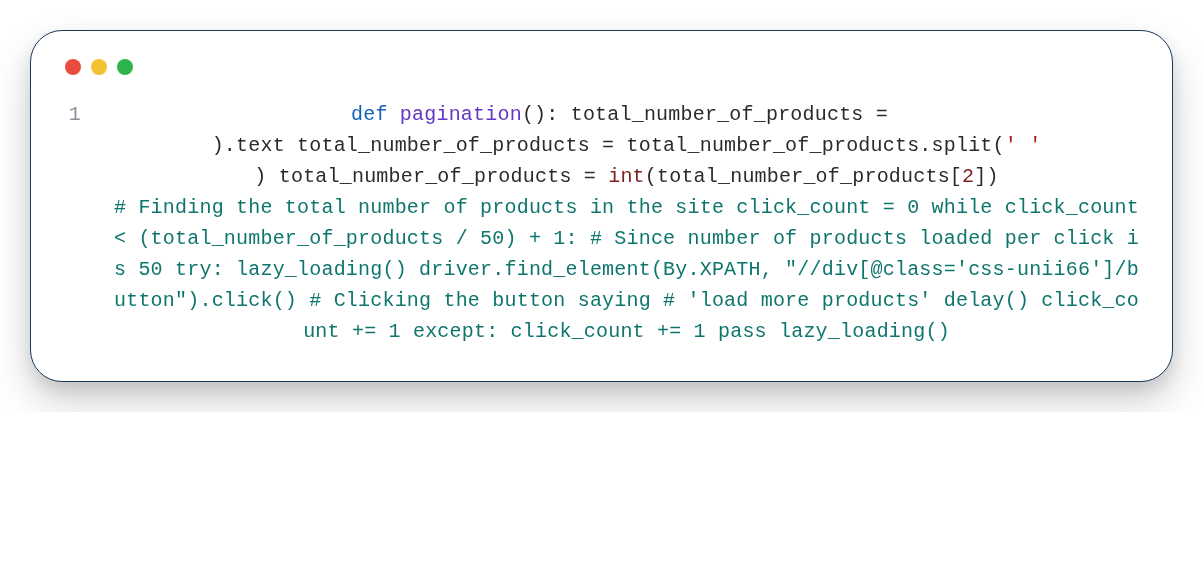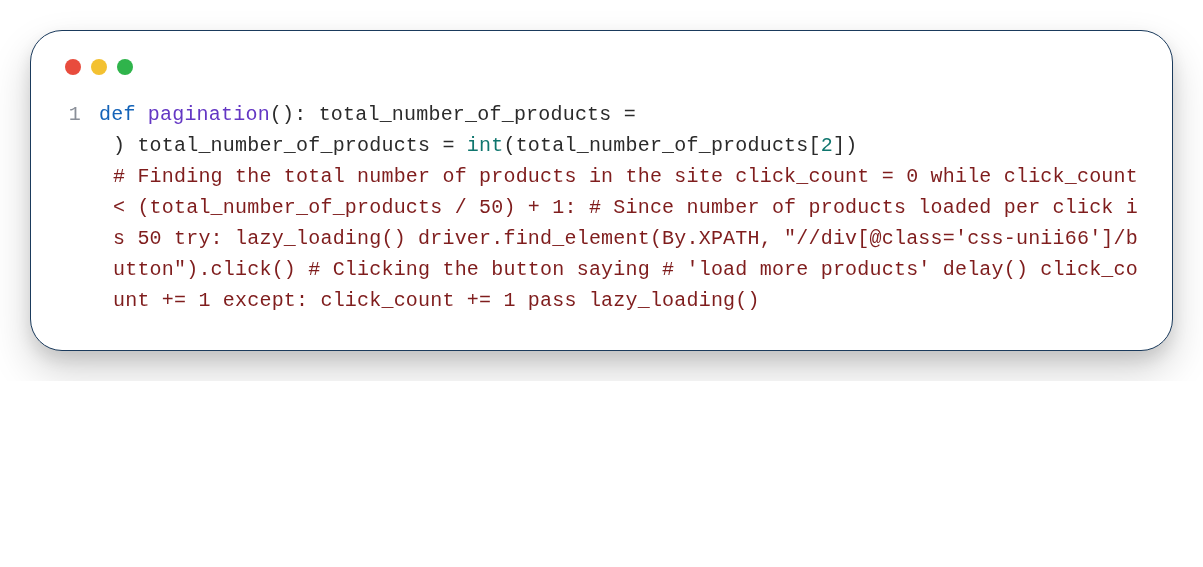--- a/index.html
+++ b/index.html
@@ -48,44 +48,46 @@
       color: #8a8f98;
       user-select: none;
       padding-right: 6px;
     }
     .code {
       flex: 1;
       padding-left: 12px;
       color: #2b2b2b;
       word-break: break-all;
       white-space: normal;
+      text-align: center;
     }
     .indent {
       display: block;
       padding-left: 14px;
     }
     .kw { color: #1463b8; }
     .fn { color: #6437c4; }
     .str { color: #b01e1e; }
-    .cmt { color: #7f1d1d; }
-    .int { color: #0f766e; }
+    .cmt { color: #0f766e; }
+    .int { color: #7f1d1d; }
   </style>
 </head>
 <body>
 
 <div class="card">
   <div class="window-dots">
     <div class="dot red"></div>
     <div class="dot yellow"></div>
     <div class="dot green"></div>
   </div>
   <div class="code-area">
     <div class="gutter">
       <span>1</span>
     </div>
     <div class="code">
       <span class="kw">def</span>
       <span> </span><span class="fn">pagination</span><span>(): total_number_of_products =</span>
+      <span class="indent"><span>).text total_number_of_products = total_number_of_products.split(</span><span class="str">' '</span></span>
       <span class="indent"><span>) total_number_of_products = </span><span class="int">int</span><span>(total_number_of_products[</span><span class="int">2</span><span>])</span></span>
       <span class="indent cmt"># Finding the total number of products in the site click_count = 0 while click_count &lt; (total_number_of_products / 50) + 1: # Since number of products loaded per click is 50 try: lazy_loading() driver.find_element(By.XPATH, "//div[@class='css-unii66']/button").click() # Clicking the button saying # 'load more products' delay() click_count += 1 except: click_count += 1 pass lazy_loading()</span>
     </div>
   </div>
 </div>
 
 </body></html>

